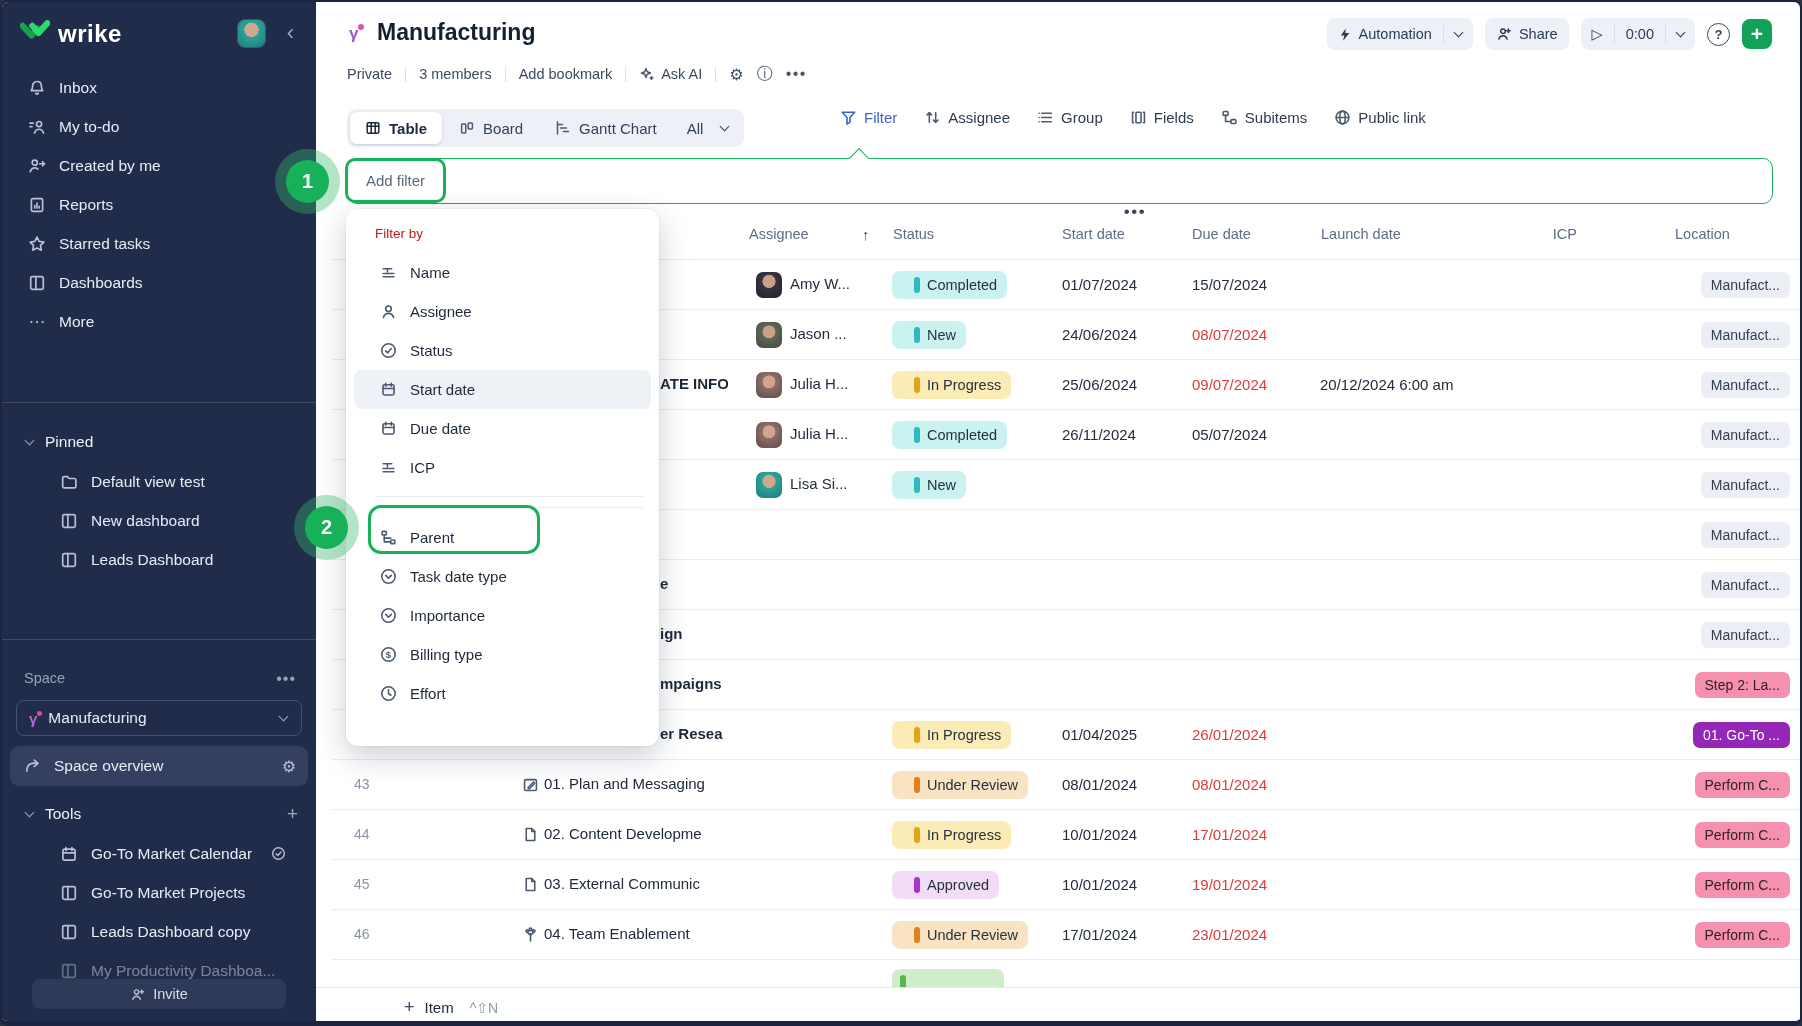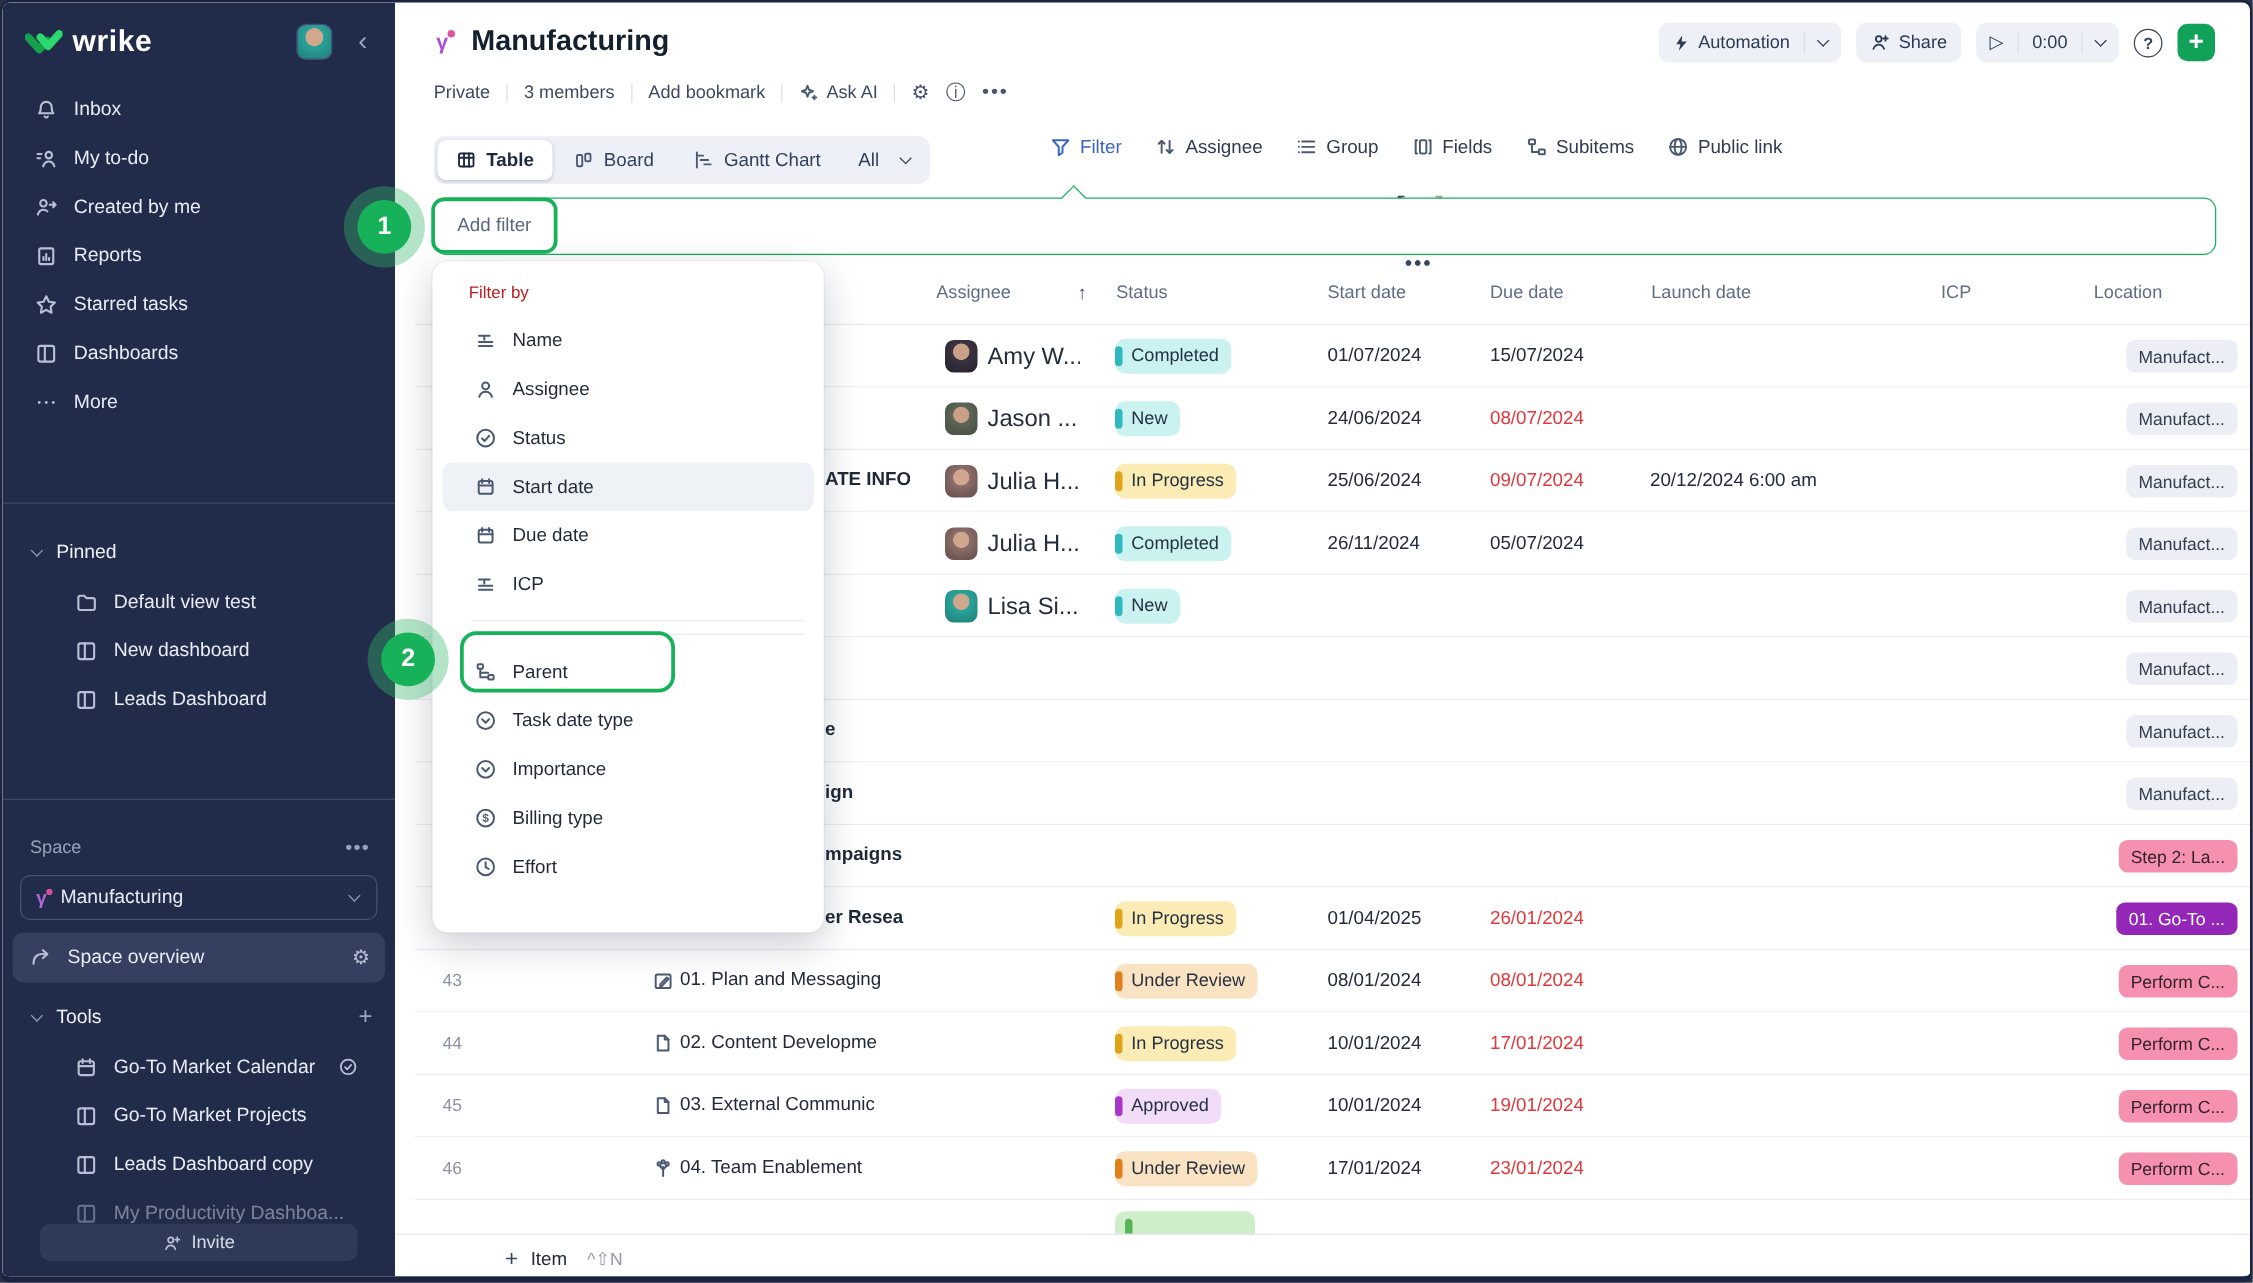--- a/index.html
+++ b/index.html
@@ -4,21 +4,21 @@
 <style>
   * { margin:0; padding:0; box-sizing:border-box; }
   html,body { background:#2b3246; }
   body { font-family:"Liberation Sans","DejaVu Sans",sans-serif; }
   #app { position:relative; width:1802px; height:1026px; background:#fff; overflow:hidden;
          border:2px solid #1a2440; border-bottom-width:5px; border-radius:8px; }
 
   
   .sidebar { position:absolute; left:0; top:0; width:314px; height:100%; background:#212c4a; color:#e8ecf5; z-index:6; }
   .sb-head { position:absolute; top:14px; left:18px; right:10px; height:36px; display:flex; align-items:center; }
-  .logo { display:flex; align-items:flex-end; gap:8px; }
+  .logo { display:flex; align-items:flex-start; gap:8px; }
   .logo-text { font-size:24px; font-weight:bold; color:#fff; letter-spacing:.5px; }
   .sb-avatar { position:absolute; right:40px; top:3px; width:29px; height:29px; border-radius:8px;
                background:radial-gradient(circle at 50% 36%, #d2a88c 0 32%, #2ba39a 33%, #1f7d77); border:1px solid #44507a;}
   .sb-collapse { position:absolute; right:12px; top:4px; color:#9aa6be; font-size:22px; line-height:26px; cursor:pointer;}
   .snav { position:absolute; top:66px; left:0; right:0; }
   .snav-item { position:relative; height:39px; display:flex; align-items:center; padding-left:26px; gap:13px; font-size:15.5px; cursor:pointer; }
   .snav-item .sic { width:18px; height:18px; flex:none; display:flex; }
   .sshort { position:absolute; right:16px; color:#aeb8cd; font-size:14px; }
   .sb-div { position:absolute; left:0; right:0; height:1px; background:rgba(255,255,255,.14); }
   .grp-head { position:absolute; left:0; right:0; height:30px; display:flex; align-items:center; padding-left:24px; gap:12px; font-size:15.5px; color:#eef1f8; }
@@ -96,23 +96,23 @@
   .trow { position:relative; height:50px; border-bottom:1px solid #e9edf2; background:#fff; }
   .rownum { position:absolute; left:22px; top:16px; font-size:14px; color:#8a94a6; }
   .ticon { position:absolute; left:190px; top:16px; display:flex; }
   .tname { position:absolute; left:212px; top:15px; width:186px; font-size:15px; color:#212b3c; white-space:nowrap; overflow:hidden; }
   .frag { position:absolute; left:328px; top:15px; width:68px; font-size:15px; font-weight:bold; color:#1e2937; white-space:nowrap; overflow:hidden; }
   .avatar { position:absolute; left:424px; top:12px; width:26px; height:26px; border-radius:7px; }
   .av1 { background:radial-gradient(circle at 50% 36%, #caa188 0 30%, #3a3340 32%, #23202b); }
   .av2 { background:radial-gradient(circle at 50% 38%, #c9a084 0 30%, #5d6657 32%, #434b3e); }
   .av3 { background:radial-gradient(circle at 50% 38%, #d2a68e 0 30%, #8c6e68 32%, #5e4a49); }
   .av4 { background:radial-gradient(circle at 50% 36%, #cfa78c 0 30%, #2ba39a 32%, #1f7d77); }
-  .aname { position:absolute; left:458px; top:15px; width:74px; font-size:19px; color:#222d3d; white-space:nowrap; overflow:hidden; }
+  .aname { position:absolute; left:458px; top:15px; width:74px; font-size:15px; color:#222d3d; white-space:nowrap; overflow:hidden; }
   .status { position:absolute; left:560px; top:11px; height:28px; display:inline-flex; align-items:center; gap:7px;
-            padding:0 10px 0 0; border-radius:8px; font-size:14.5px; color:#26313f; }
+            padding:0 10px 0 22px; border-radius:8px; font-size:14.5px; color:#26313f; }
   .sdot { width:6px; height:16px; border-radius:3px; }
   .st-teal { background:#c9f2f1; } .st-teal .sdot { background:#2fb9be; }
   .st-yellow { background:#fbebb5; } .st-yellow .sdot { background:#dfa417; }
   .st-orange { background:#fae3c2; } .st-orange .sdot { background:#e0801b; }
   .st-purple { background:#f2ddf8; } .st-purple .sdot { background:#a835c9; }
   .cell { position:absolute; top:16px; font-size:15px; color:#222d3d; white-space:nowrap; }
   .c-start { left:730px; } .c-due { left:860px; } .c-launch { left:988px; }
   .overdue { color:#e0393b; }
   .loc { position:absolute; right:14px; top:12px; height:26px; display:inline-flex; align-items:center; padding:0 10px;
          border-radius:7px; font-size:14px; white-space:nowrap; }

